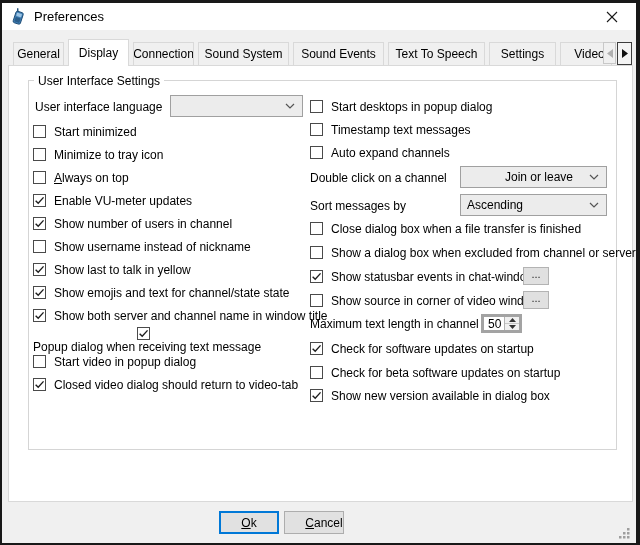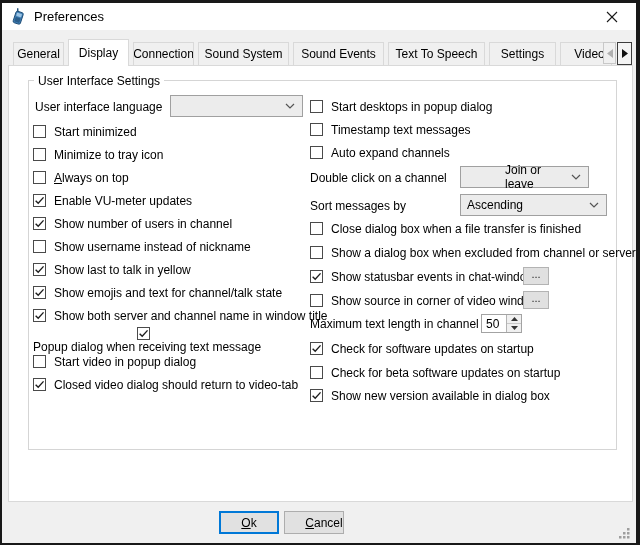--- a/index.html
+++ b/index.html
@@ -24,21 +24,21 @@
   .groupbox{position:absolute;left:26px;top:77px;width:589px;height:370px;border:1px solid #d5d5d5;box-sizing:border-box;z-index:1;}
   .grouptitle{position:absolute;left:32px;top:71px;background:#fff;padding:0 4px;z-index:2;font-size:12px;}
   .row{position:absolute;display:flex;align-items:center;white-space:nowrap;height:23px;z-index:2;}
   .cb{width:13px;height:13px;box-sizing:border-box;border:1px solid #4a4a4a;background:#fff;margin-right:8px;
       display:flex;align-items:center;justify-content:center;flex:0 0 auto;}
   .combo{position:absolute;box-sizing:border-box;height:22px;border:1px solid #a0a0a0;background:#ececec;
          display:flex;align-items:center;z-index:2;padding:0 7px 0 6px;}
   .combo .val{flex:1;overflow:hidden;}
   .dotsbtn{position:absolute;box-sizing:border-box;width:26px;height:18px;background:#e0e0e0;border:1px solid #b3b3b3;
            display:flex;align-items:center;justify-content:center;z-index:2;font-size:11px;line-height:8px;padding-bottom:5px;color:#222;}
-  .spin{position:absolute;box-sizing:border-box;width:41px;height:19px;border:1px solid #a3a3a3;background:#fff;display:flex;z-index:2;}
+  .spin{position:absolute;box-sizing:border-box;width:41px;height:19px;border:3px solid #a3a3a3;background:#fff;display:flex;z-index:2;}
   .spin .val{flex:1;display:flex;align-items:center;padding-left:4px;}
   .spin .btns{width:14px;display:flex;flex-direction:column;border-left:1px solid #b3b3b3;}
   .spin .btns div{flex:1;background:#f0f0f0;display:flex;align-items:center;justify-content:center;}
   .spin .btns div:first-child{border-bottom:1px solid #c8c8c8;}
   .pushbtn{position:absolute;box-sizing:border-box;width:60px;height:23px;background:#e1e1e1;border:1px solid #adadad;
            display:flex;align-items:center;justify-content:center;z-index:2;}
   .pushbtn.default{border-width:2px;}
   .grip{position:absolute;right:6px;bottom:4px;z-index:2;}
   u{text-decoration:underline;}
 </style>
@@ -156,21 +156,21 @@
           </svg>
         </span>
         <span>Show last to talk in yellow</span>
       </div>
       <div class="row" style="left: 31px; top: 278px;">
         <span class="cb">
           <svg width="11" height="11" viewBox="0 0 12 12">
             <path d="M1.8 6.2 L4.6 9 L10.4 2.6" stroke="#1c1c1c" stroke-width="1.5" fill="none"></path>
           </svg>
         </span>
-        <span>Show emojis and text for channel/talk state</span>
+        <span>Show emojis and text for channel/state state</span>
       </div>
       <div class="row" style="left: 31px; top: 301px;">
         <span class="cb">
           <svg width="11" height="11" viewBox="0 0 12 12">
             <path d="M1.8 6.2 L4.6 9 L10.4 2.6" stroke="#1c1c1c" stroke-width="1.5" fill="none"></path>
           </svg>
         </span>
         <span>Show both server and channel name in window title</span>
       </div>
       <div class="row" style="left: 31px; top: 324px; flex-direction: column;">
@@ -201,21 +201,21 @@
         <span class="cb"></span>
         <span>Timestamp text messages</span>
       </div>
       <div class="row" style="left: 308px; top: 138px;">
         <span class="cb"></span>
         <span>Auto expand channels</span>
       </div>
       <div class="row" style="left: 308px; top: 163px;">
         <span>Double click on a channel</span>
       </div>
-      <div class="combo" style="left: 458px; top: 163px; width: 129px; padding-left: 44px;">
+      <div class="combo" style="left: 458px; top: 163px; width: 147px; padding-left: 44px;">
         <span class="val">Join or leave</span>
         <svg width="10" height="6" viewBox="0 0 10 6">
           <path d="M1 1 L5 5 L9 1" stroke="#555" stroke-width="1.2" fill="none"></path>
         </svg>
       </div>
       <div class="row" style="left: 308px; top: 191px;">
         <span>Sort messages by</span>
       </div>
       <div class="combo" style="left: 458px; top: 191px; width: 147px;">
         <span class="val">Ascending</span>

